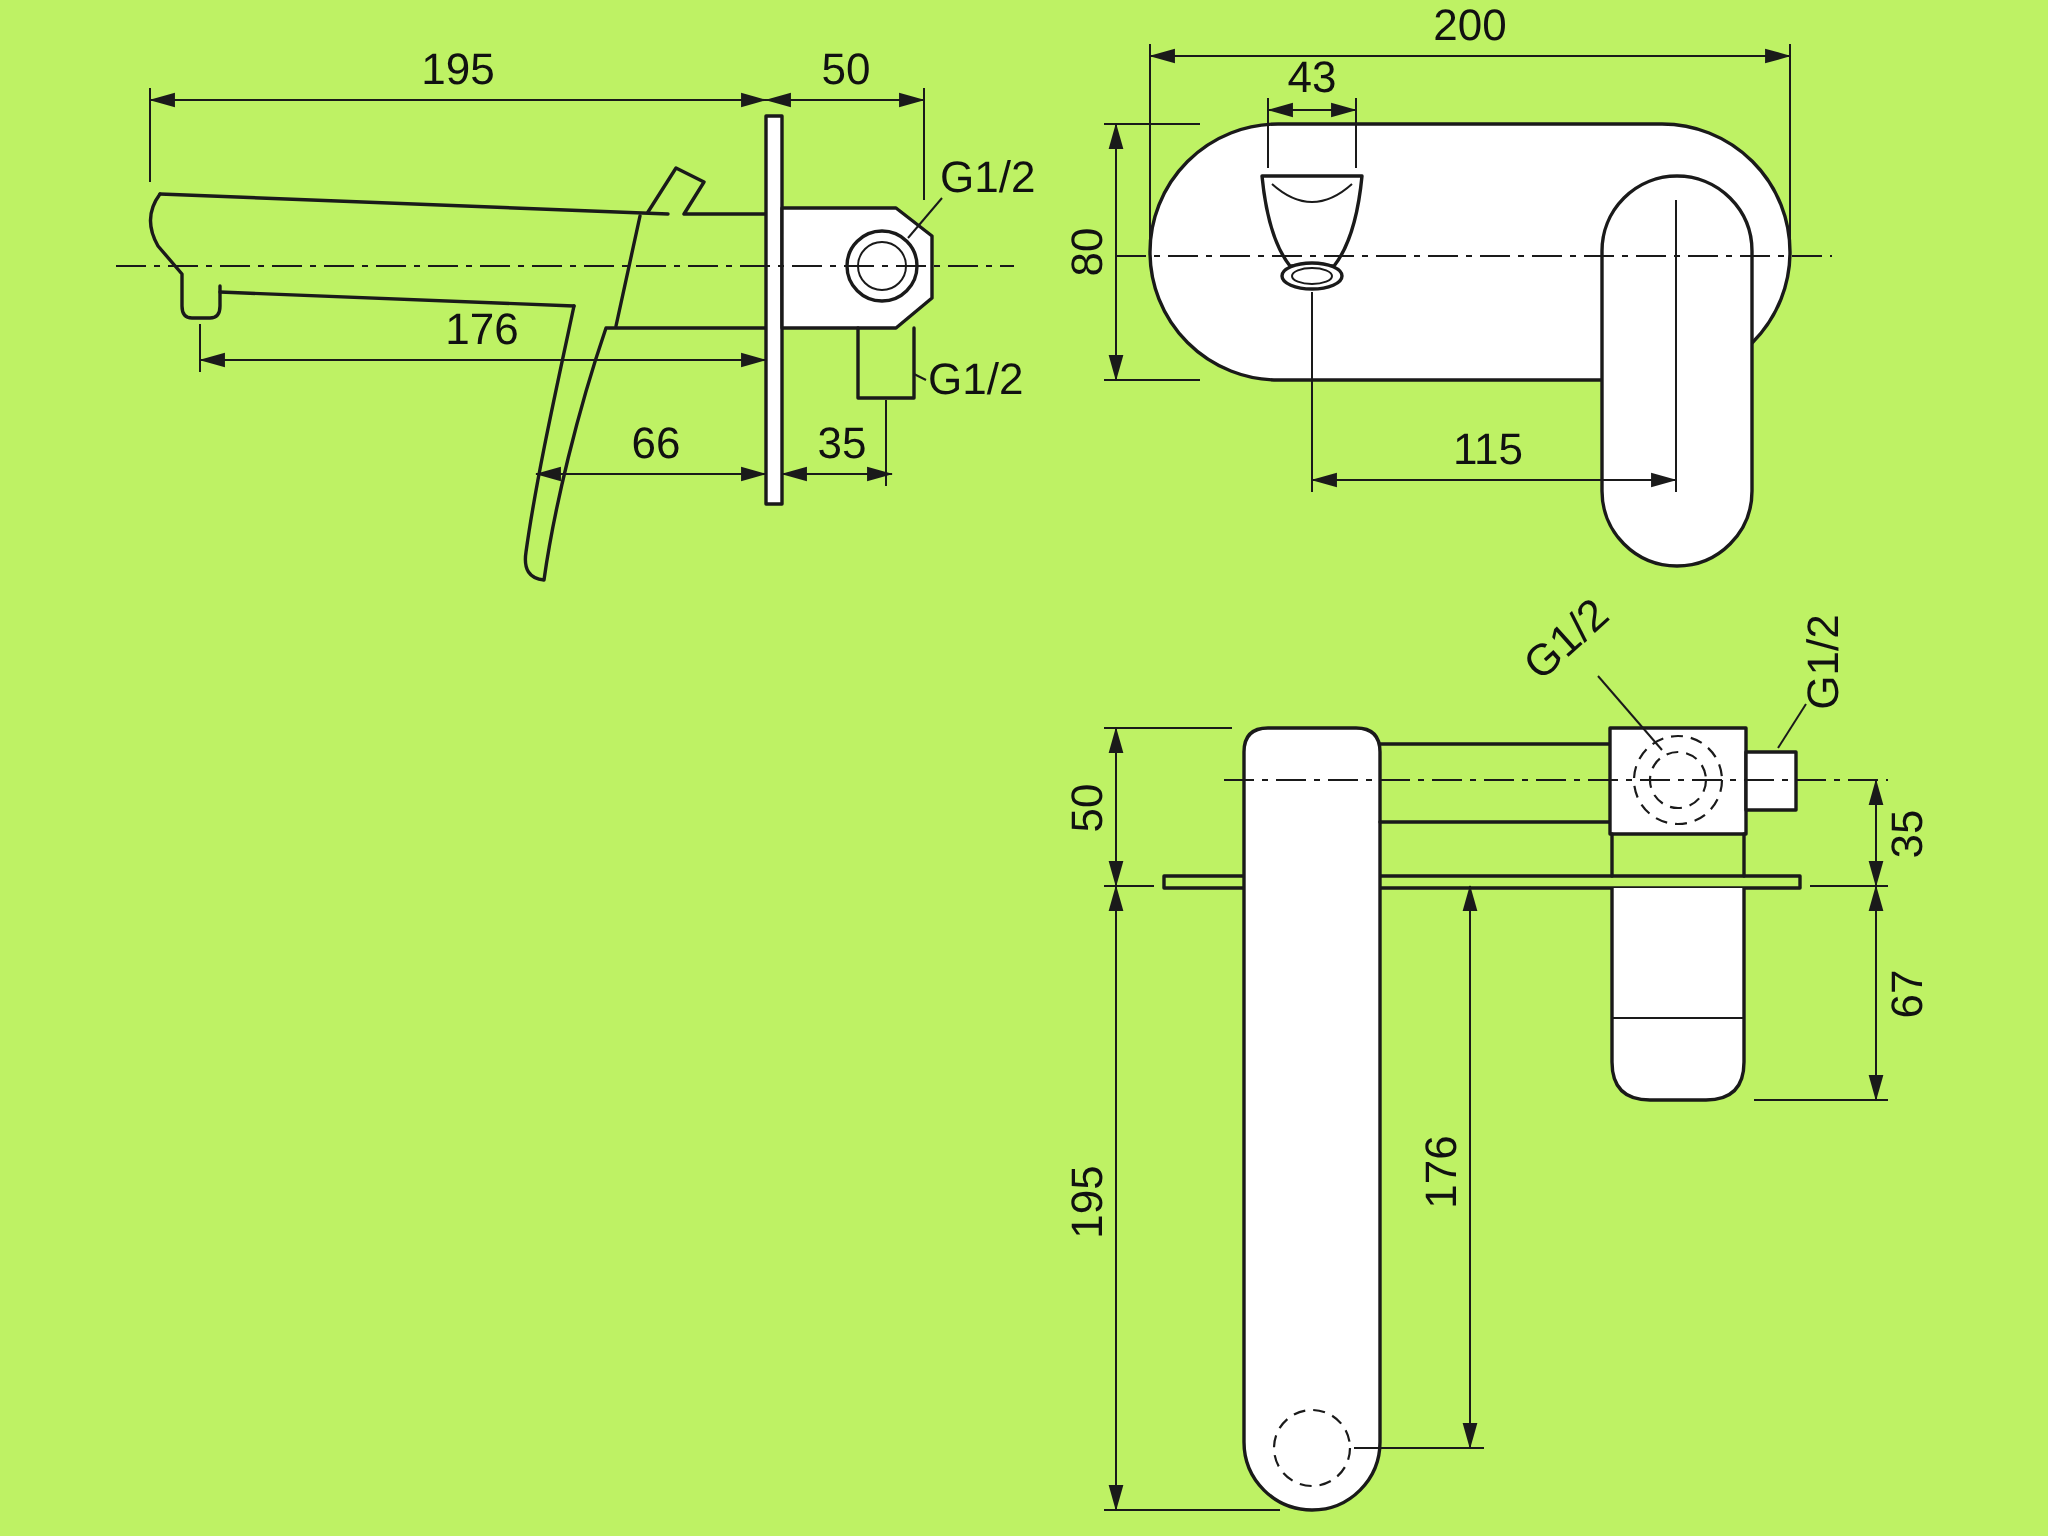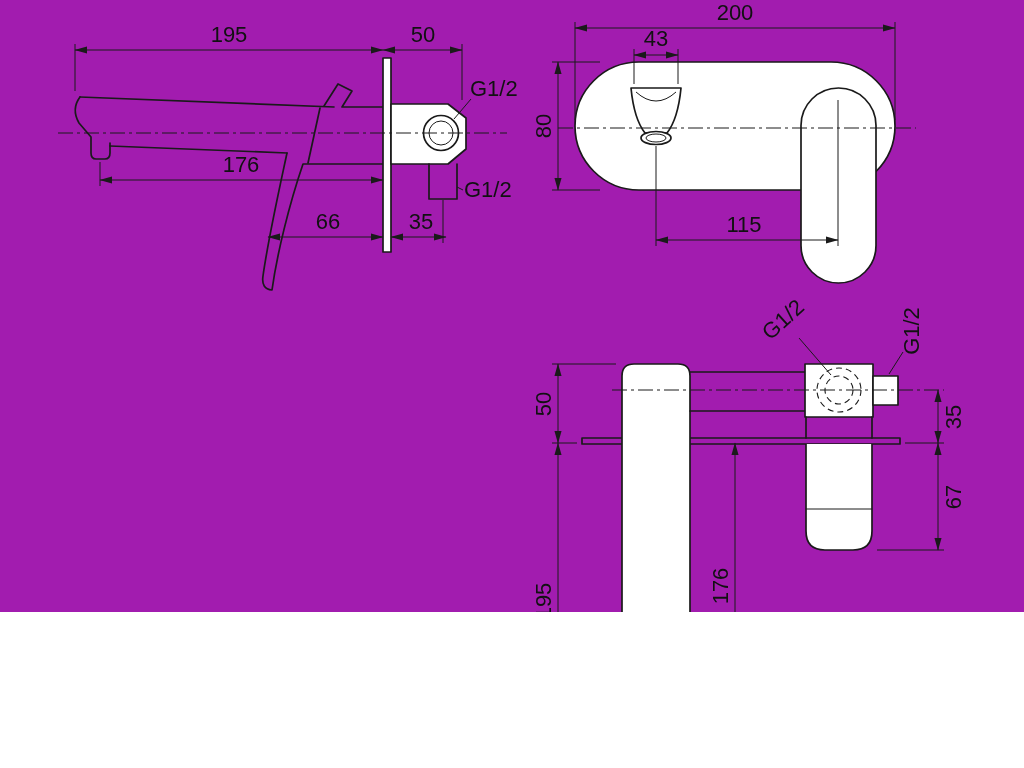--- a/index.html
+++ b/index.html
@@ -1,16 +1,16 @@
 <!DOCTYPE html>
 <html><head>
 <meta charset="utf-8">
 <style>
   html,body{margin:0;padding:0;background:#ffffff;}
-  .canvas{width:1024px;height:612px;background:#a21caf;overflow:hidden;}
+  .canvas{width:1024px;height:768px;background:#bef264;overflow:hidden;}
   svg{display:block;}
   .ol{fill:none;stroke:#1a1a1a;stroke-width:1.7;stroke-linejoin:round;stroke-linecap:round;}
   .olf{fill:#ffffff;stroke:#1a1a1a;stroke-width:1.7;stroke-linejoin:round;}
   .thin{fill:none;stroke:#1a1a1a;stroke-width:1;}
   .dim{fill:none;stroke:#1a1a1a;stroke-width:1;}
   .cl{fill:none;stroke:#1a1a1a;stroke-width:1;stroke-dasharray:15 4 3 4;}
   .hid{fill:none;stroke:#1a1a1a;stroke-width:1.1;stroke-dasharray:6 4;}
   text{font-family:"Liberation Sans","DejaVu Sans",sans-serif;font-size:22px;fill:#111111;}
   .mid{text-anchor:middle;}
 </style>

